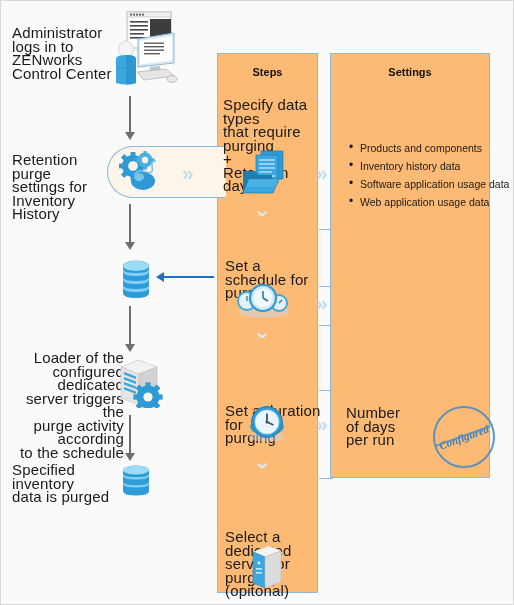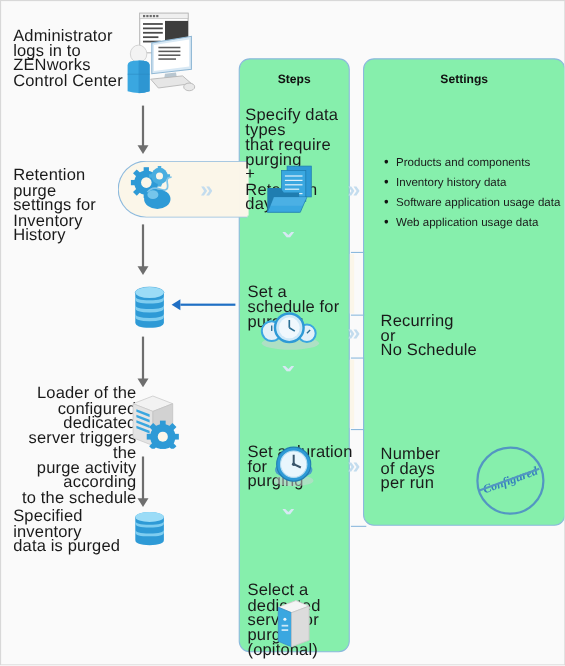--- a/index.html
+++ b/index.html
@@ -26,23 +26,23 @@
     font-size: 15px;
     line-height: 13.5px;
     color: #1a1a1a;
     white-space: pre-line;
     letter-spacing: 0.01em;
   }
 
   
   .panel {
     position: absolute;
-    background: #86efac;
+    background: #fdba74;
     border: 1px solid #8cb9dd;
-    border-radius: 10px;
+    border-radius: 0;
     box-sizing: border-box;
   }
   .panel-title {
     position: absolute;
     width: 100%;
     text-align: center;
     font-size: 11px;
     font-weight: bold;
     color: #111;
     top: 12px;
@@ -173,21 +173,21 @@
 </style>
 </head>
 <body>
 
 <div id="canvas">
 
   <div class="panel" style="left:216px; top:52px; width:101px; height:540px;">
     <div class="panel-title">Steps</div>
   </div>
 
-  <div class="panel" style="left:329px; top:52px; width:184px; height:425px;">
+  <div class="panel" style="left:329px; top:52px; width:160px; height:425px;">
     <div class="panel-title">Settings</div>
   </div>
 
   <div class="spur spur-left" style="left:106px; top:145px; width:118px; height:52px;"></div>
   <div class="cover" style="left:217px; top:147px; width:8px; height:48px;"></div>
 
   <div class="bracket" style="left:318px; top:228px; width:12px; height:58px; border-left:none;"></div>
   <div class="bracket" style="left:318px; top:324px; width:12px; height:66px; border-left:none;"></div>
   <div class="cover" style="left:317px; top:230px; width:4px; height:54px;"></div>
   <div class="cover" style="left:317px; top:326px; width:4px; height:62px;"></div>
@@ -432,23 +432,20 @@
     </svg>
   </div>
 
   <ul class="bullets" style="left:345px; top:138px; width:160px;">
     <li>Products and components</li>
     <li>Inventory history data</li>
     <li>Software application usage data</li>
     <li>Web application usage data</li>
   </ul>
 
-  <div class="lbl" style="left:345px; top:284px; width:150px;">Recurring
-or
-No Schedule</div>
 
   <div class="lbl" style="left:345px; top:405px; width:150px;">Number
 of days
 per run</div>
 
   <div class="stamp" style="left:432px; top:405px;">
     <div class="stamp-text">Configured</div>
   </div>
 
   <div class="chev" style="left:181px; top:161px;">»</div>

